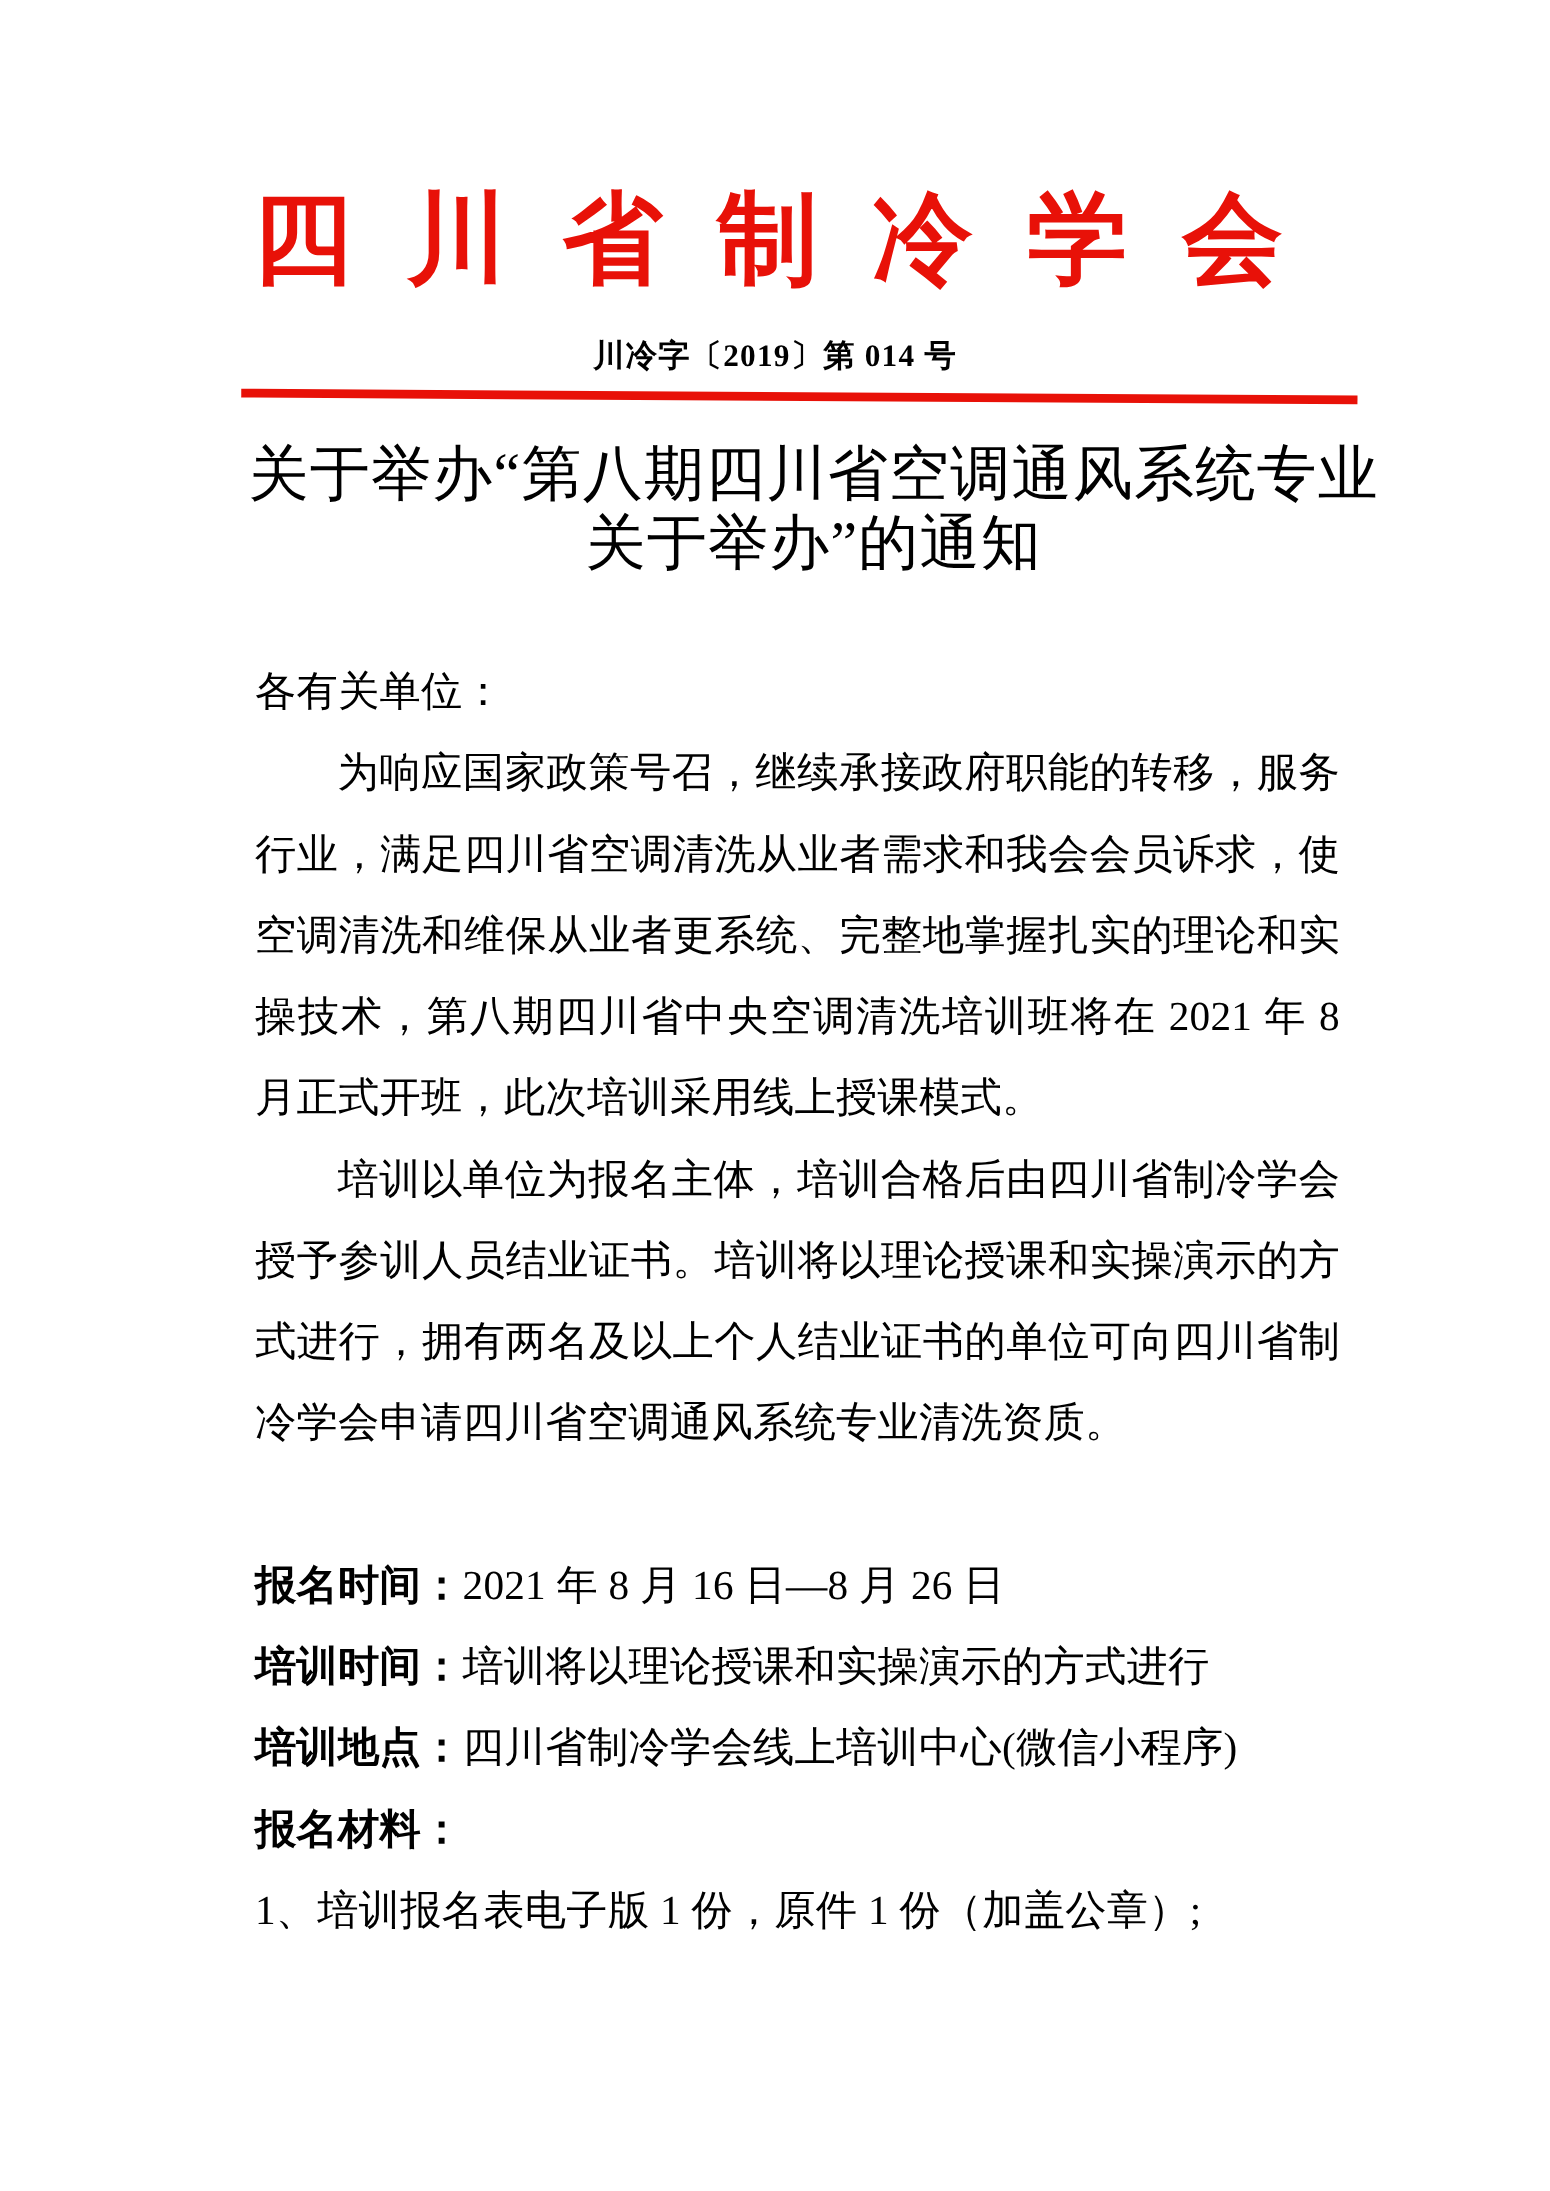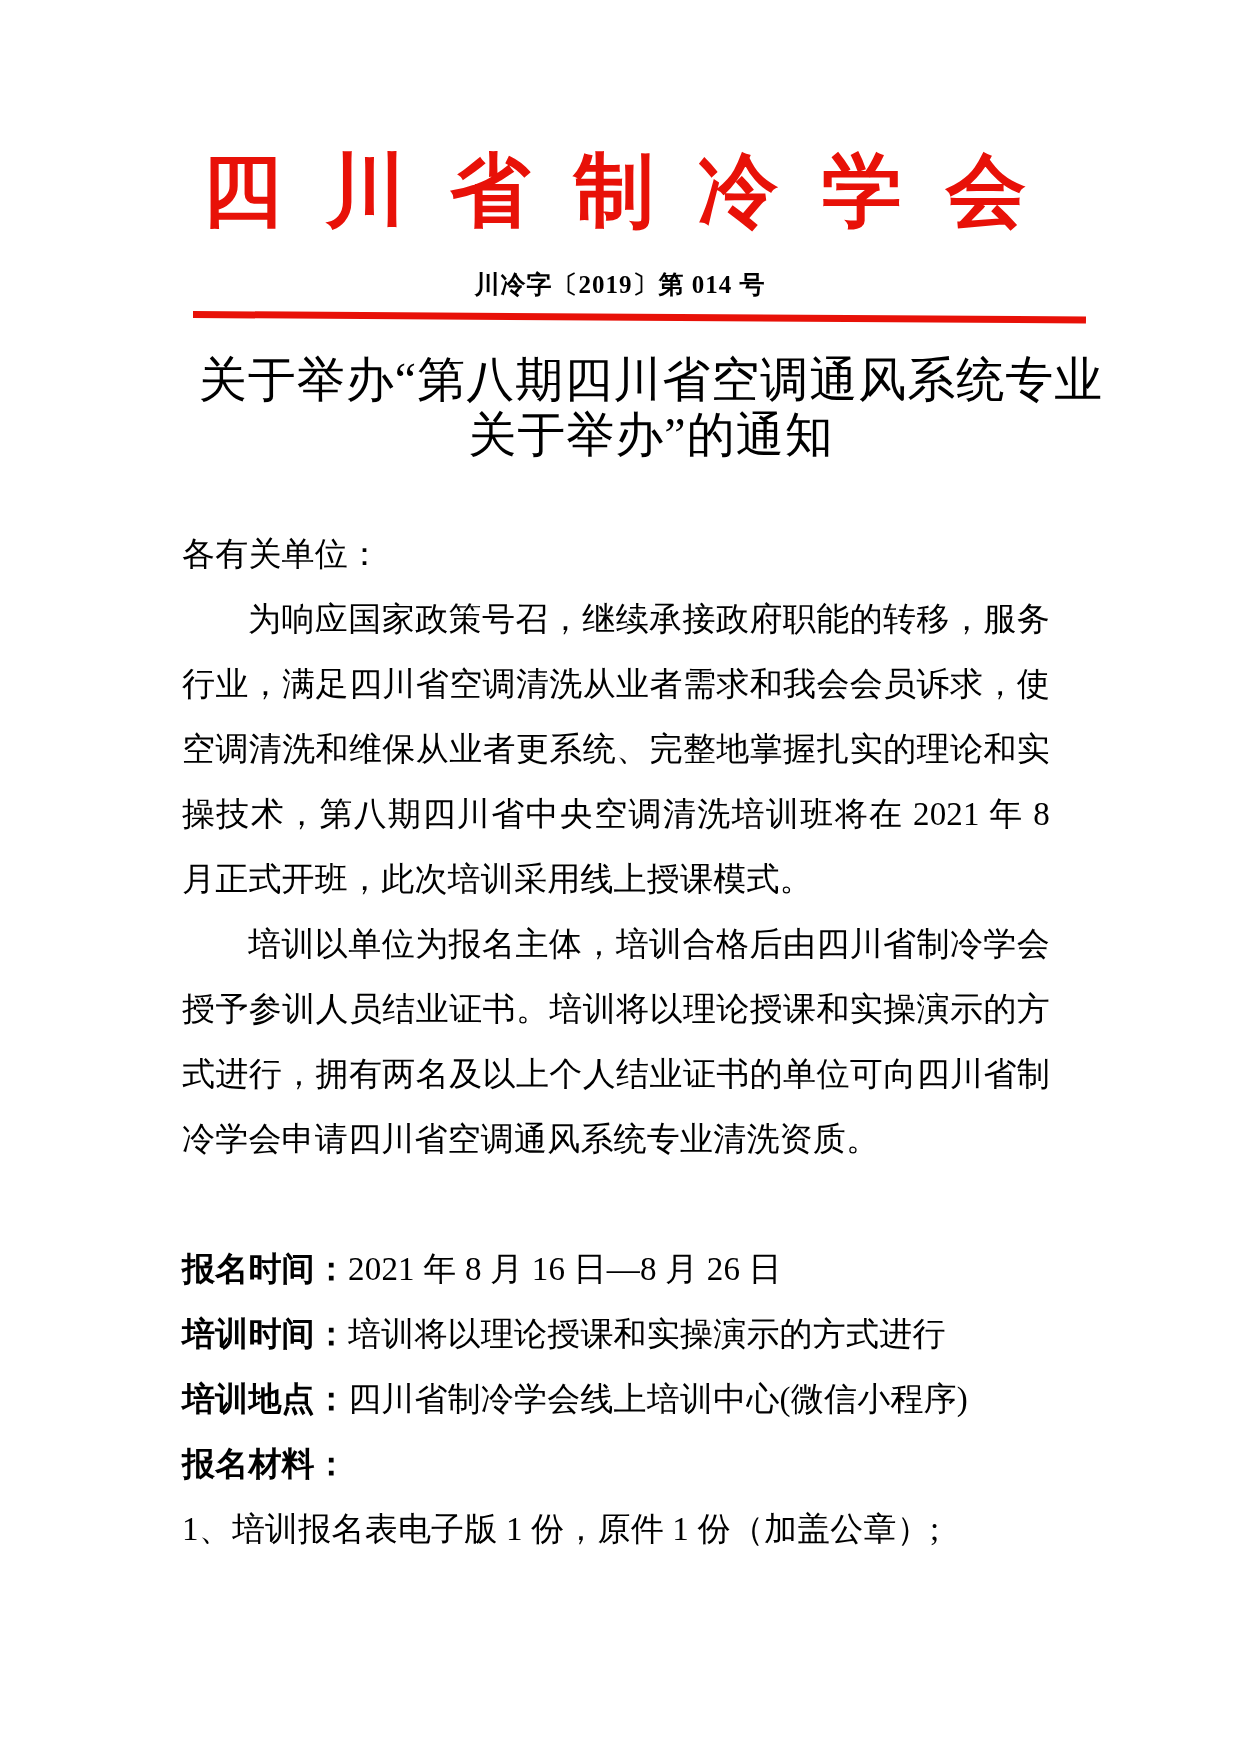--- a/index.html
+++ b/index.html
@@ -57,21 +57,21 @@
     font-size: 48px;
     font-weight: 400;
     line-height: 55px;
     letter-spacing: 1px;
     padding-left: 31px;
   }
   .notice-title .line { display: block; }
   .body-block {
     position: absolute;
     top: 522px;
-    left: 182px;
+    left: 204px;
     width: 868px;
     font-size: 33px;
     line-height: 65px;
     letter-spacing: 0.2px;
   }
   .body-block p { margin: 0; }
   .salutation { text-indent: 0; }
   .para {
     text-indent: 2em;
     text-align: justify;

